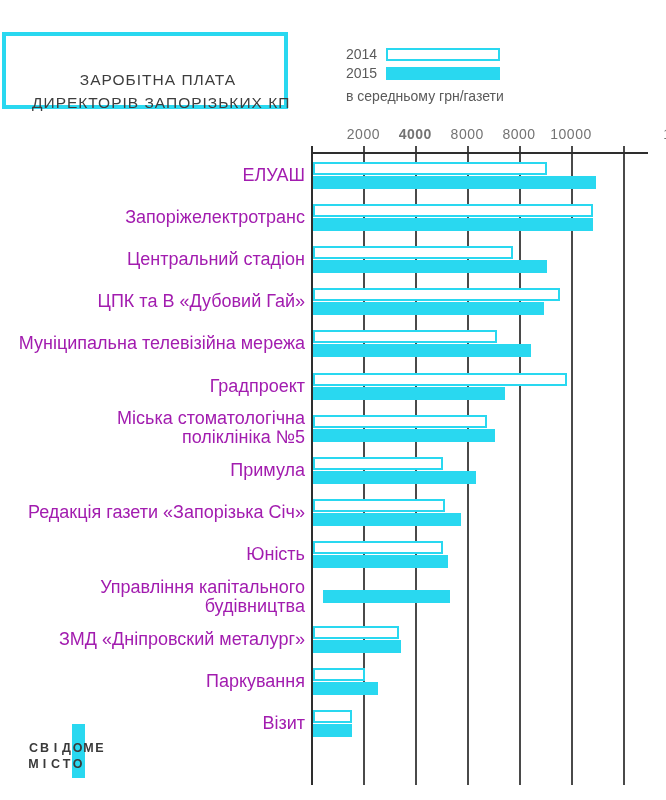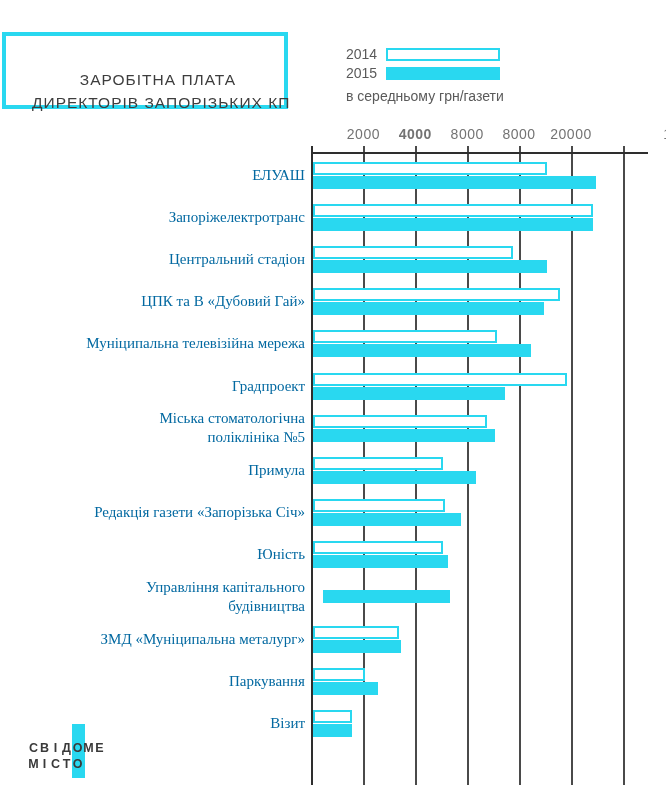--- a/index.html
+++ b/index.html
@@ -30,22 +30,22 @@
   .gridline{position:absolute;top:-6px;height:639px;width:2px;background:#4a4a4a;}
   .axis-v{position:absolute;left:311px;top:-6px;height:639px;width:2px;background:#2e2e2e;}
   .axis-h{position:absolute;left:311px;top:0;width:337px;height:2px;background:#2e2e2e;}
   .tick-label{
     position:absolute;top:-26px;width:64px;margin-left:-32px;text-align:center;
     font-size:14px;color:#737373;letter-spacing:0.5px;
   }
   .rows{position:absolute;left:0;top:2px;width:666px;}
   .row{display:flex;align-items:center;}
   .row-label{
-    width:305px;text-align:right;font-size:15px;color:#0369a1;
-    line-height:19px;white-space:pre-line;flex:none;font-family:Liberation Serif, serif;
+    width:305px;text-align:right;font-size:18px;color:#a21caf;
+    line-height:19px;white-space:pre-line;flex:none;
   }
   .pair{margin-left:8px;display:flex;flex-direction:column;row-gap:1px;flex:none;}
   .bar{height:13px;box-sizing:border-box;}
   .bar.y2014{border:2px solid var(--accent);background:#ffffff;}
   .bar.y2015{background:var(--accent);}
   
   .logo{position:absolute;left:28px;top:724px;width:100px;height:60px;}
   .logo-bar{position:absolute;left:44px;top:0;width:13px;height:54px;background:var(--accent);}
   .logo-line{position:absolute;left:0;height:16px;display:flex;}
   .logo-line.l1{top:17px;}
@@ -81,21 +81,21 @@
     <div id="grid-layer">
         <div class="gridline" style="left: 363.4px;"></div>
         <div class="tick-label" style="left: 363.4px;">2000</div>
         <div class="gridline" style="left: 415.3px;"></div>
         <div class="tick-label" style="left: 415.3px; font-weight: bold;">4000</div>
         <div class="gridline" style="left: 467.2px;"></div>
         <div class="tick-label" style="left: 467.2px;">8000</div>
         <div class="gridline" style="left: 519.1px;"></div>
         <div class="tick-label" style="left: 519.1px;">8000</div>
         <div class="gridline" style="left: 571px;"></div>
-        <div class="tick-label" style="left: 571px;">20000</div>
+        <div class="tick-label" style="left: 571px;">10000</div>
         <div class="gridline" style="left: 622.9px;"></div>
         <div class="tick-label" style="left: 648px; padding-left: 36px;">12000</div>
       </div>
     <div class="axis-h"></div>
     <div class="axis-v"></div>
     <div class="rows" id="rows">
         <div class="row" style="height: 42.2px;">
           <div class="row-label">ЕЛУАШ</div>
           <div class="pair">
             <div class="bar y2014" style="width: 234px;"></div>
@@ -167,21 +167,21 @@
           </div>
         </div>
         <div class="row" style="height: 42.2px; gap: 10px;">
           <div class="row-label">Управління капітального
 будівництва</div>
           <div class="pair">
             <div class="bar y2015" style="width: 127px;"></div>
           </div>
         </div>
         <div class="row" style="height: 42.2px;">
-          <div class="row-label">ЗМД «Муніципальна металург»</div>
+          <div class="row-label">ЗМД «Дніпровский металург»</div>
           <div class="pair">
             <div class="bar y2014" style="width: 86px;"></div>
             <div class="bar y2015" style="width: 88px;"></div>
           </div>
         </div>
         <div class="row" style="height: 42.2px;">
           <div class="row-label">Паркування</div>
           <div class="pair">
             <div class="bar y2014" style="width: 52px;"></div>
             <div class="bar y2015" style="width: 65px;"></div>

